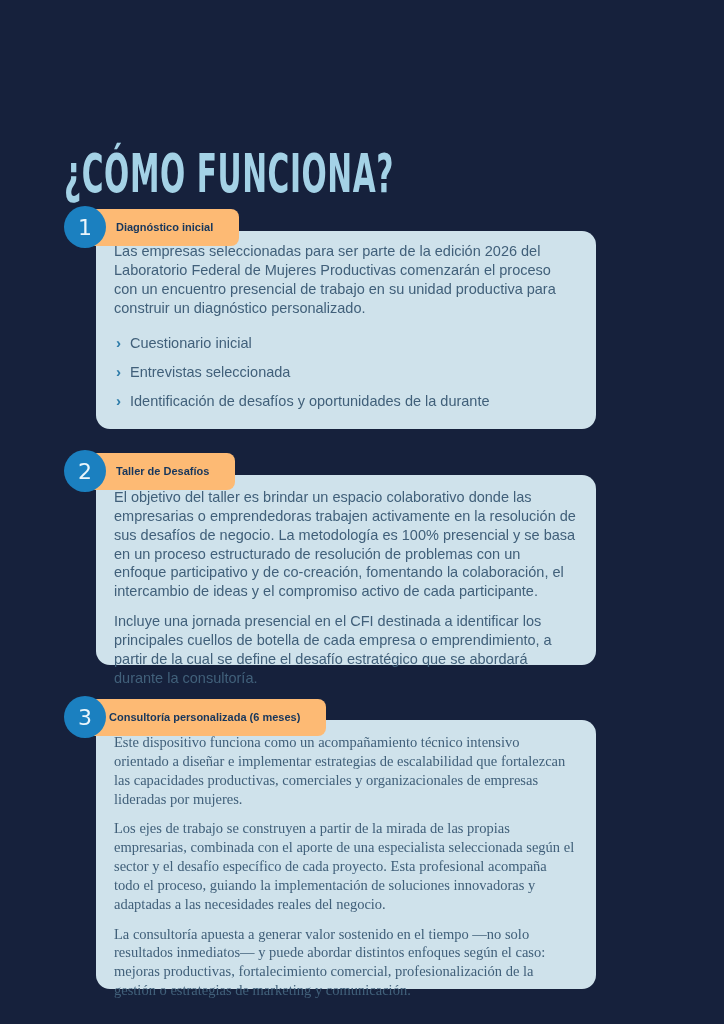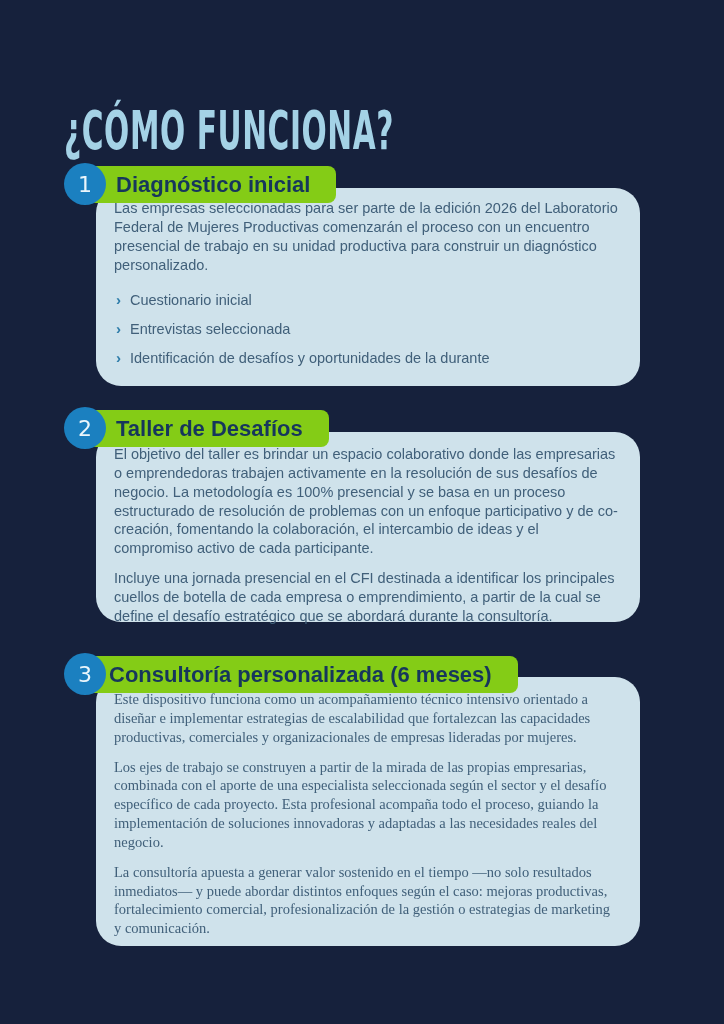--- a/index.html
+++ b/index.html
@@ -3,21 +3,21 @@
 <meta charset="utf-8">
 <style>
   html,body{margin:0;padding:0;}
   body{
     width:724px;height:1024px;
     background:#16213C;
     font-family:"Liberation Sans", sans-serif;
     position:relative;
     overflow:hidden;
   }
-  .page{position:absolute;inset:0;}
+  .page{position:absolute;inset:0;margin-top:43px;}
 
   
   .page-title{
     position:absolute;left:64px;top:68px;
     font-family:"DejaVu Sans", sans-serif;
     font-weight:bold;
     font-size:53px;line-height:1;
     color:#A4D2E6;
     letter-spacing:1px;
     transform:scaleX(0.56);
@@ -29,30 +29,30 @@
   .badge{
     position:absolute;width:42px;height:42px;border-radius:50%;
     background:#1B80C0;color:#EAF5FB;
     display:flex;align-items:center;justify-content:center;
     font-family:"DejaVu Sans", sans-serif;
     font-size:22px;font-weight:500;
     z-index:3;
   }
   .tab{
     position:absolute;height:37px;line-height:37px;
-    background:#84cc16;color:#16365C;
-    font-weight:bold;font-size:22px;
+    background:#fdba74;color:#16365C;
+    font-weight:bold;font-size:11px;
     padding:0 26px 0 28px;
     border-radius:8px;
     z-index:2;white-space:nowrap;
   }
   .card{
-    position:absolute;width:544px;
+    position:absolute;width:500px;
     background:#CFE2EB;
-    border-radius:25px;
+    border-radius:14px;
     box-sizing:border-box;
     padding:11px 20px 0 18px;
     color:#41607A;
     font-size:14.5px;line-height:1.3;
     z-index:1;
   }
   .card p{margin:0 0 11px 0;}
 
   .bullets{margin:16px 0 0 2px;}
   .bullet{display:flex;gap:9px;margin-bottom:9px;align-items:baseline;}

